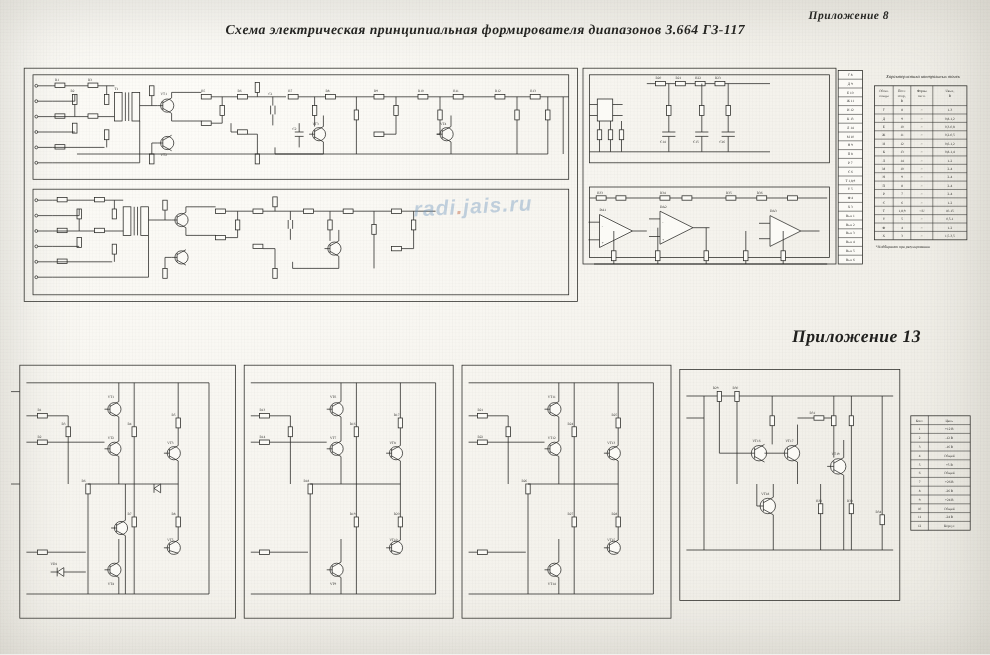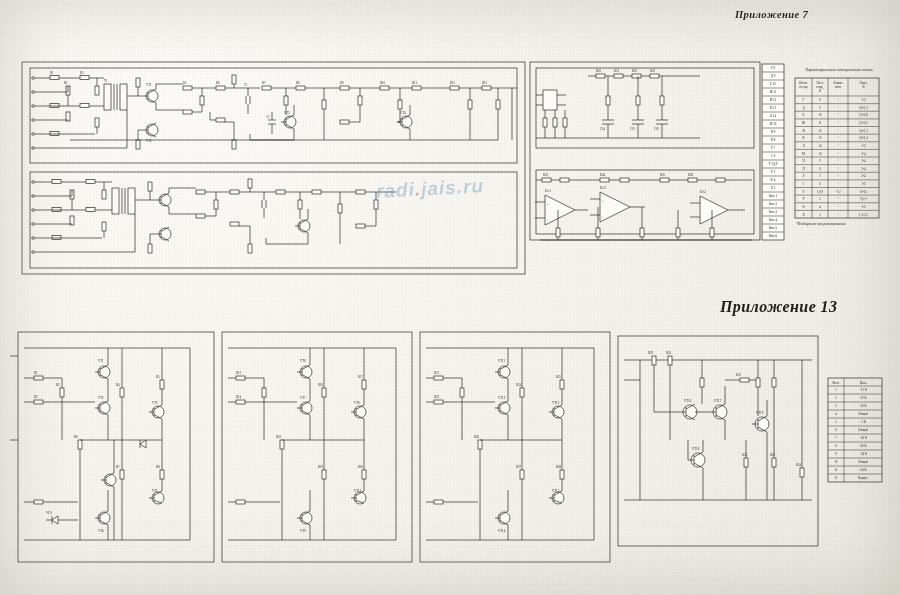--- a/index.html
+++ b/index.html
@@ -55,21 +55,22 @@
   #wm .dotsep{color:rgba(200,120,90,.55);}
   .note{
     position:absolute;font-size:3.4px;font-style:italic;color:#2b2b28;white-space:nowrap;
   }
 </style>
 </head>
 <body>
 
 <div id="sheet">
 
-  <div class="ttl" id="a1">Приложение 7</div>
+  <div class="ttl" id="t1">Схема электрическая  принципиальная формирователя диапазонов 3.664 ГЗ-117</div>
+  <div class="ttl" id="a1">Приложение 8</div>
   <div class="ttl" id="a2">Приложение 13</div>
 
   <svg width="900" height="595">
 
     <g>
       <rect class="ln" x="22" y="62" width="503" height="212"></rect>
       <rect class="ln" x="30" y="68" width="487" height="95"></rect>
       <rect class="ln" x="30" y="172" width="487" height="96"></rect>
       <rect class="ln" x="530" y="62" width="230" height="178"></rect>
       <rect class="ln" x="536" y="68" width="218" height="80"></rect>

